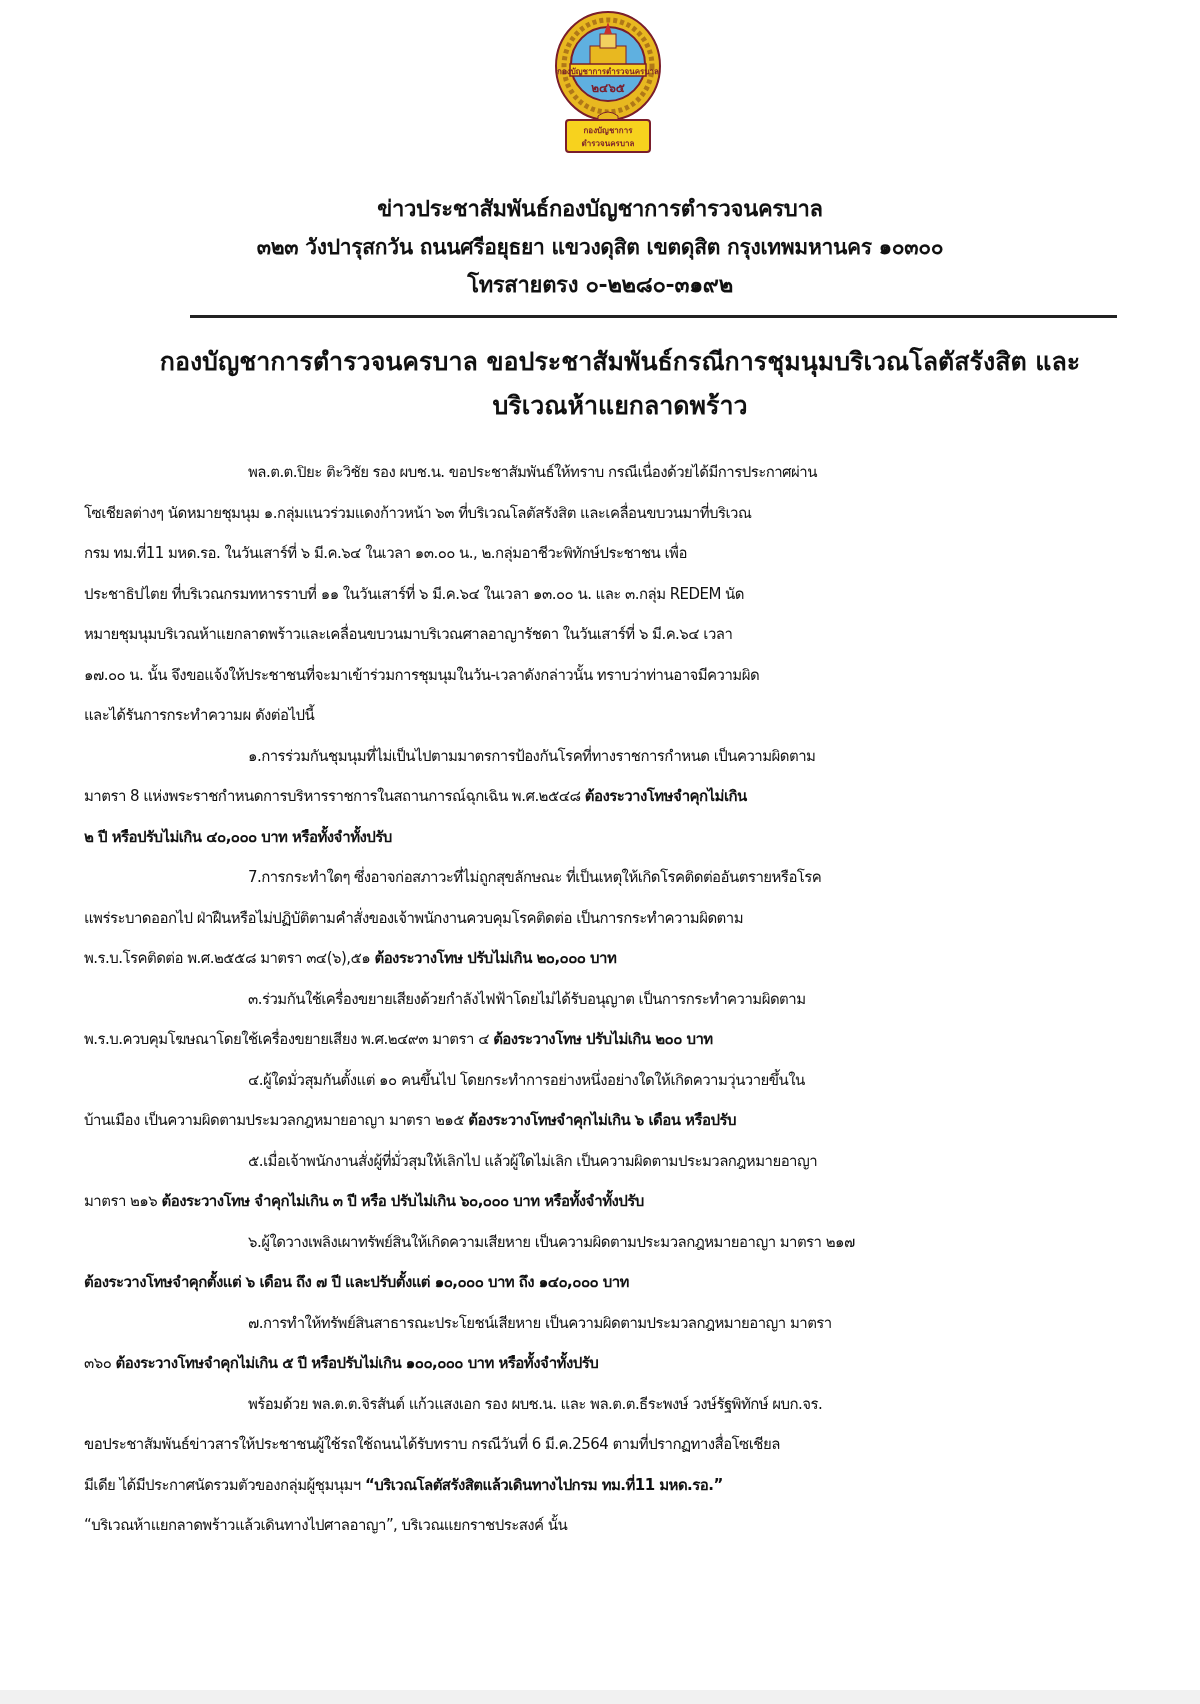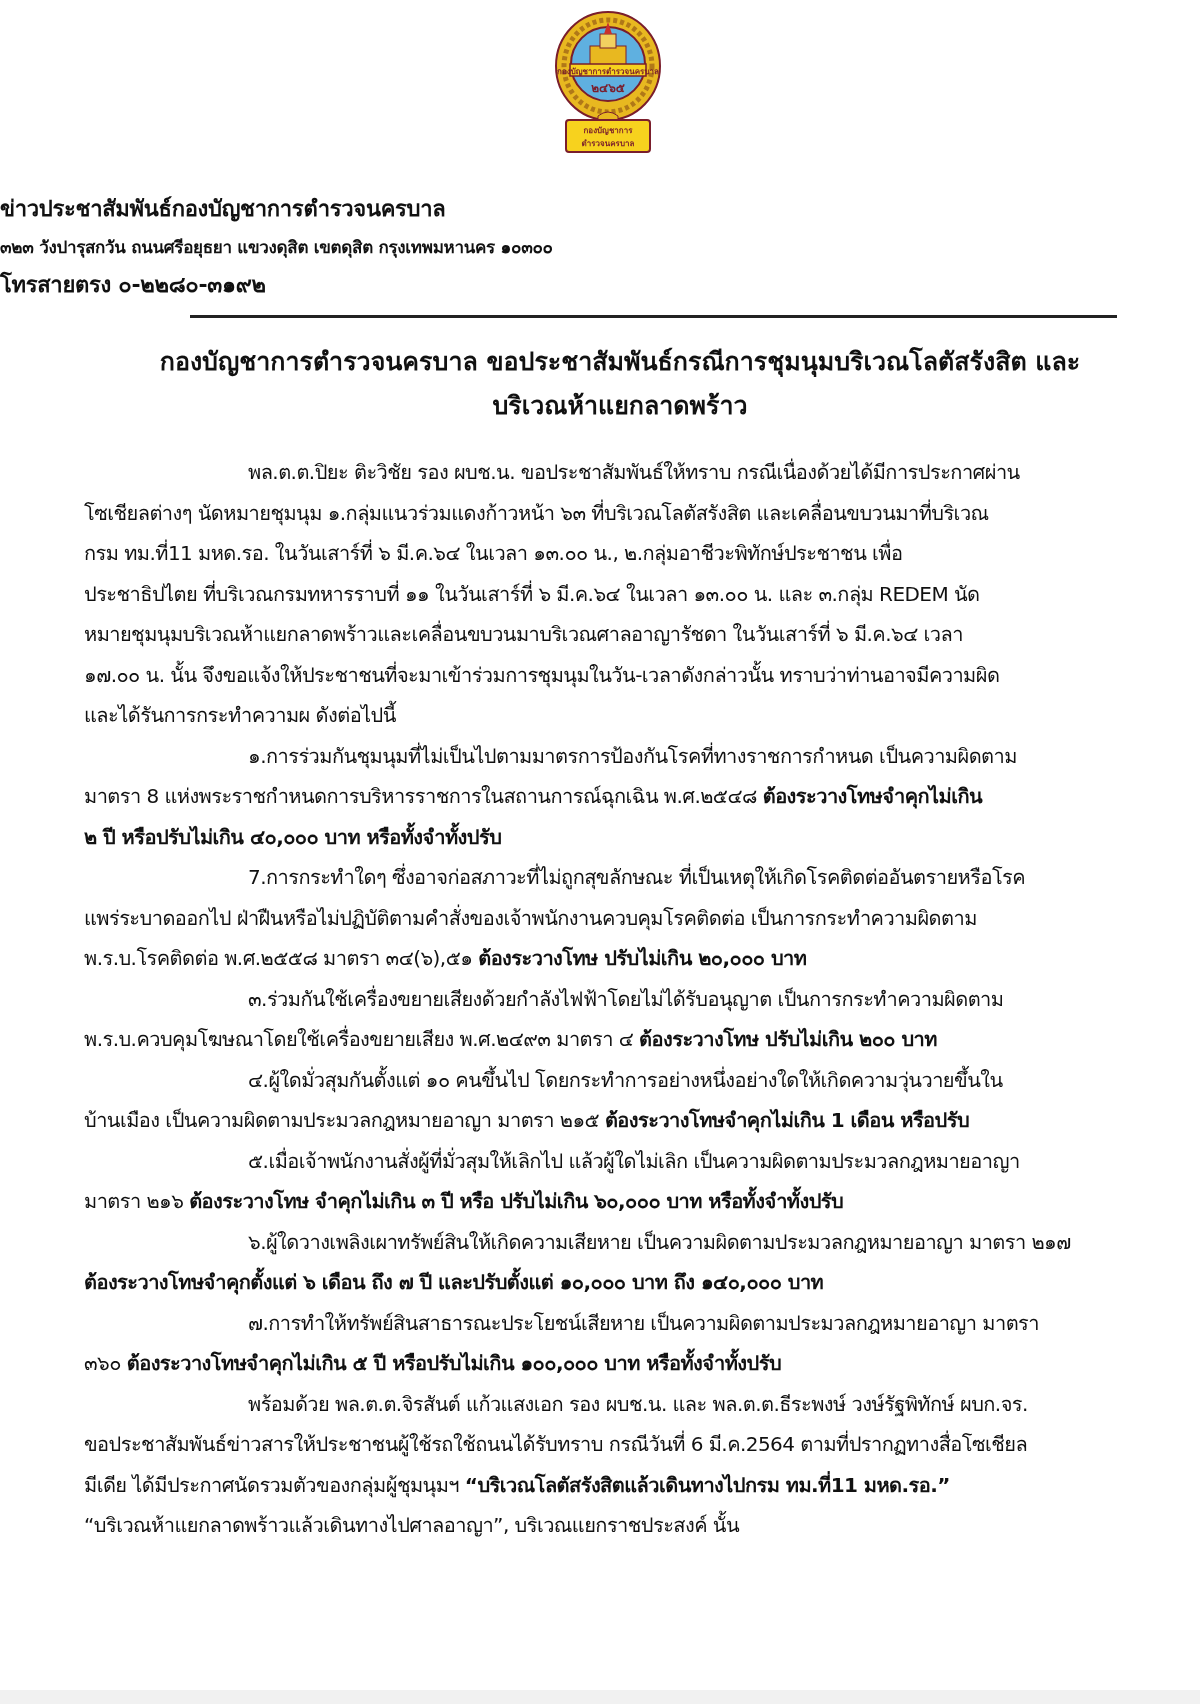--- a/index.html
+++ b/index.html
@@ -7,31 +7,31 @@
       width: 1200px; height: 1704px; position: relative; overflow: hidden;
       font-family: "DejaVu Sans", "Liberation Sans", sans-serif;
       color: #111111;
     }
     .page { position: absolute; left: 0; top: 0; width: 1200px; height: 1690px; background: #ffffff; }
     .bottom-band { position: absolute; left: 0; top: 1690px; width: 1200px; height: 14px; background: #f1f1f1; }
 
     
     .logo { position: absolute; left: 548px; top: 8px; width: 120px; height: 150px; }
 
-    .header-lines { position: absolute; left: 0; top: 190px; width: 1200px; }
+    .header-lines { position: absolute; left: 0; top: 190px; width: 1200px; text-align: center; }
     .header-line { font-size: 22px; line-height: 38px; font-weight: bold; letter-spacing: -0.3px; white-space: nowrap; }
-    .header-line.addr { font-size: 17px; }
+    .header-line.addr { font-size: 21px; }
 
     .rule { position: absolute; left: 190px; top: 315px; width: 927px; height: 3px; background: #222; }
 
     .title { position: absolute; left: 100px; top: 340px; width: 1040px; text-align: center; }
     .title-line { font-size: 25px; line-height: 44px; font-weight: bold; white-space: nowrap; }
 
     .body { position: absolute; left: 84px; top: 452px; width: 1040px; }
-    .line { font-size: 20px; line-height: 40.5px; white-space: nowrap; letter-spacing: -0.55px; overflow: visible; }
+    .line { font-size: 15px; line-height: 40.5px; white-space: nowrap; letter-spacing: -0.55px; overflow: visible; }
     .line.indent { padding-left: 164px; }
     .b { font-weight: bold; }
   </style>
 </head>
 <body>
 
 <div class="page">
 
   <svg class="logo" viewBox="0 0 120 150">
 
@@ -82,21 +82,21 @@
     <div class="line b">๒ ปี หรือปรับไม่เกิน ๔๐,๐๐๐ บาท หรือทั้งจำทั้งปรับ</div>
 
     <div class="line indent">7.การกระทำใดๆ ซึ่งอาจก่อสภาวะที่ไม่ถูกสุขลักษณะ ที่เป็นเหตุให้เกิดโรคติดต่ออันตรายหรือโรค</div>
     <div class="line">แพร่ระบาดออกไป ฝ่าฝืนหรือไม่ปฏิบัติตามคำสั่งของเจ้าพนักงานควบคุมโรคติดต่อ  เป็นการกระทำความผิดตาม</div>
     <div class="line"><span>พ.ร.บ.โรคติดต่อ พ.ศ.๒๕๕๘ มาตรา ๓๔(๖),๕๑ </span><span class="b">ต้องระวางโทษ ปรับไม่เกิน ๒๐,๐๐๐ บาท</span></div>
 
     <div class="line indent">๓.ร่วมกันใช้เครื่องขยายเสียงด้วยกำลังไฟฟ้าโดยไม่ได้รับอนุญาต เป็นการกระทำความผิดตาม</div>
     <div class="line"><span>พ.ร.บ.ควบคุมโฆษณาโดยใช้เครื่องขยายเสียง พ.ศ.๒๔๙๓ มาตรา ๔ </span><span class="b">ต้องระวางโทษ ปรับไม่เกิน ๒๐๐ บาท</span></div>
 
     <div class="line indent">๔.ผู้ใดมั่วสุมกันตั้งแต่ ๑๐ คนขึ้นไป โดยกระทำการอย่างหนึ่งอย่างใดให้เกิดความวุ่นวายขึ้นใน</div>
-    <div class="line"><span>บ้านเมือง เป็นความผิดตามประมวลกฎหมายอาญา มาตรา ๒๑๕ </span><span class="b">ต้องระวางโทษจำคุกไม่เกิน 1 เดือน หรือปรับ</span></div>
+    <div class="line"><span>บ้านเมือง เป็นความผิดตามประมวลกฎหมายอาญา มาตรา ๒๑๕ </span><span class="b">ต้องระวางโทษจำคุกไม่เกิน ๖ เดือน หรือปรับ</span></div>
 
     <div class="line indent">๕.เมื่อเจ้าพนักงานสั่งผู้ที่มั่วสุมให้เลิกไป แล้วผู้ใดไม่เลิก เป็นความผิดตามประมวลกฎหมายอาญา</div>
     <div class="line"><span>มาตรา ๒๑๖ </span><span class="b">ต้องระวางโทษ จำคุกไม่เกิน ๓ ปี หรือ ปรับไม่เกิน ๖๐,๐๐๐ บาท หรือทั้งจำทั้งปรับ</span></div>
 
     <div class="line indent">๖.ผู้ใดวางเพลิงเผาทรัพย์สินให้เกิดความเสียหาย เป็นความผิดตามประมวลกฎหมายอาญา มาตรา ๒๑๗</div>
     <div class="line b">ต้องระวางโทษจำคุกตั้งแต่ ๖ เดือน ถึง ๗ ปี และปรับตั้งแต่ ๑๐,๐๐๐ บาท ถึง ๑๔๐,๐๐๐ บาท</div>
 
     <div class="line indent">๗.การทำให้ทรัพย์สินสาธารณะประโยชน์เสียหาย เป็นความผิดตามประมวลกฎหมายอาญา มาตรา</div>
     <div class="line"><span>๓๖๐ </span><span class="b">ต้องระวางโทษจำคุกไม่เกิน ๕ ปี หรือปรับไม่เกิน ๑๐๐,๐๐๐ บาท หรือทั้งจำทั้งปรับ</span></div>
 

